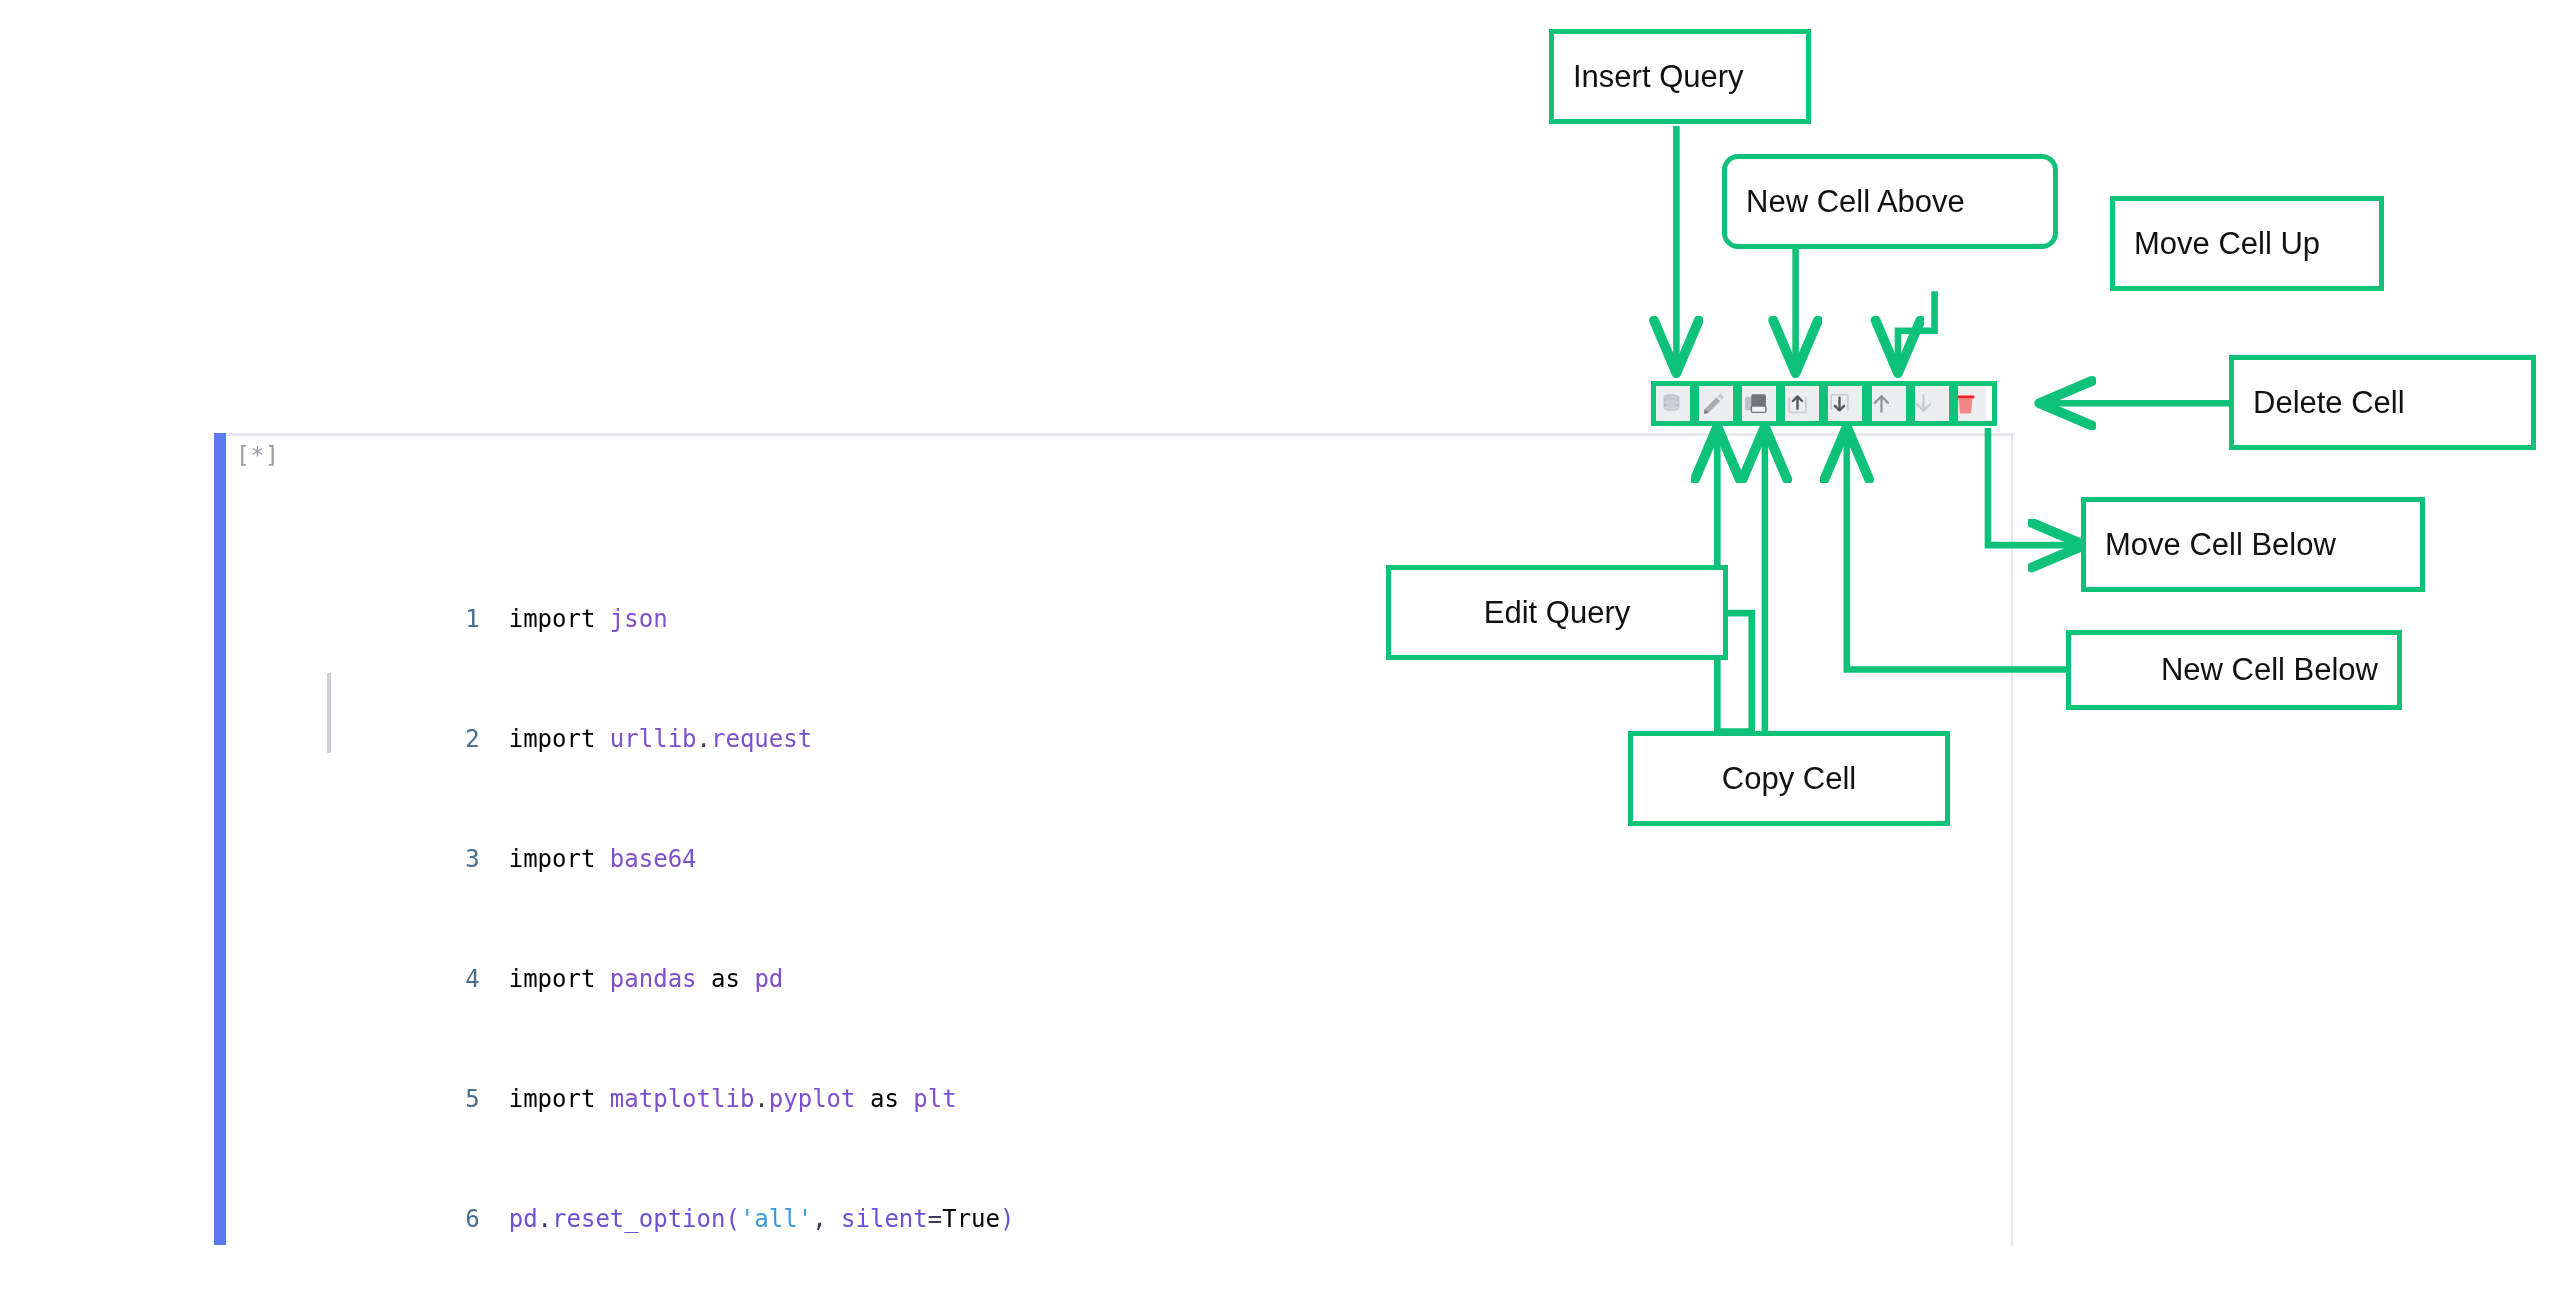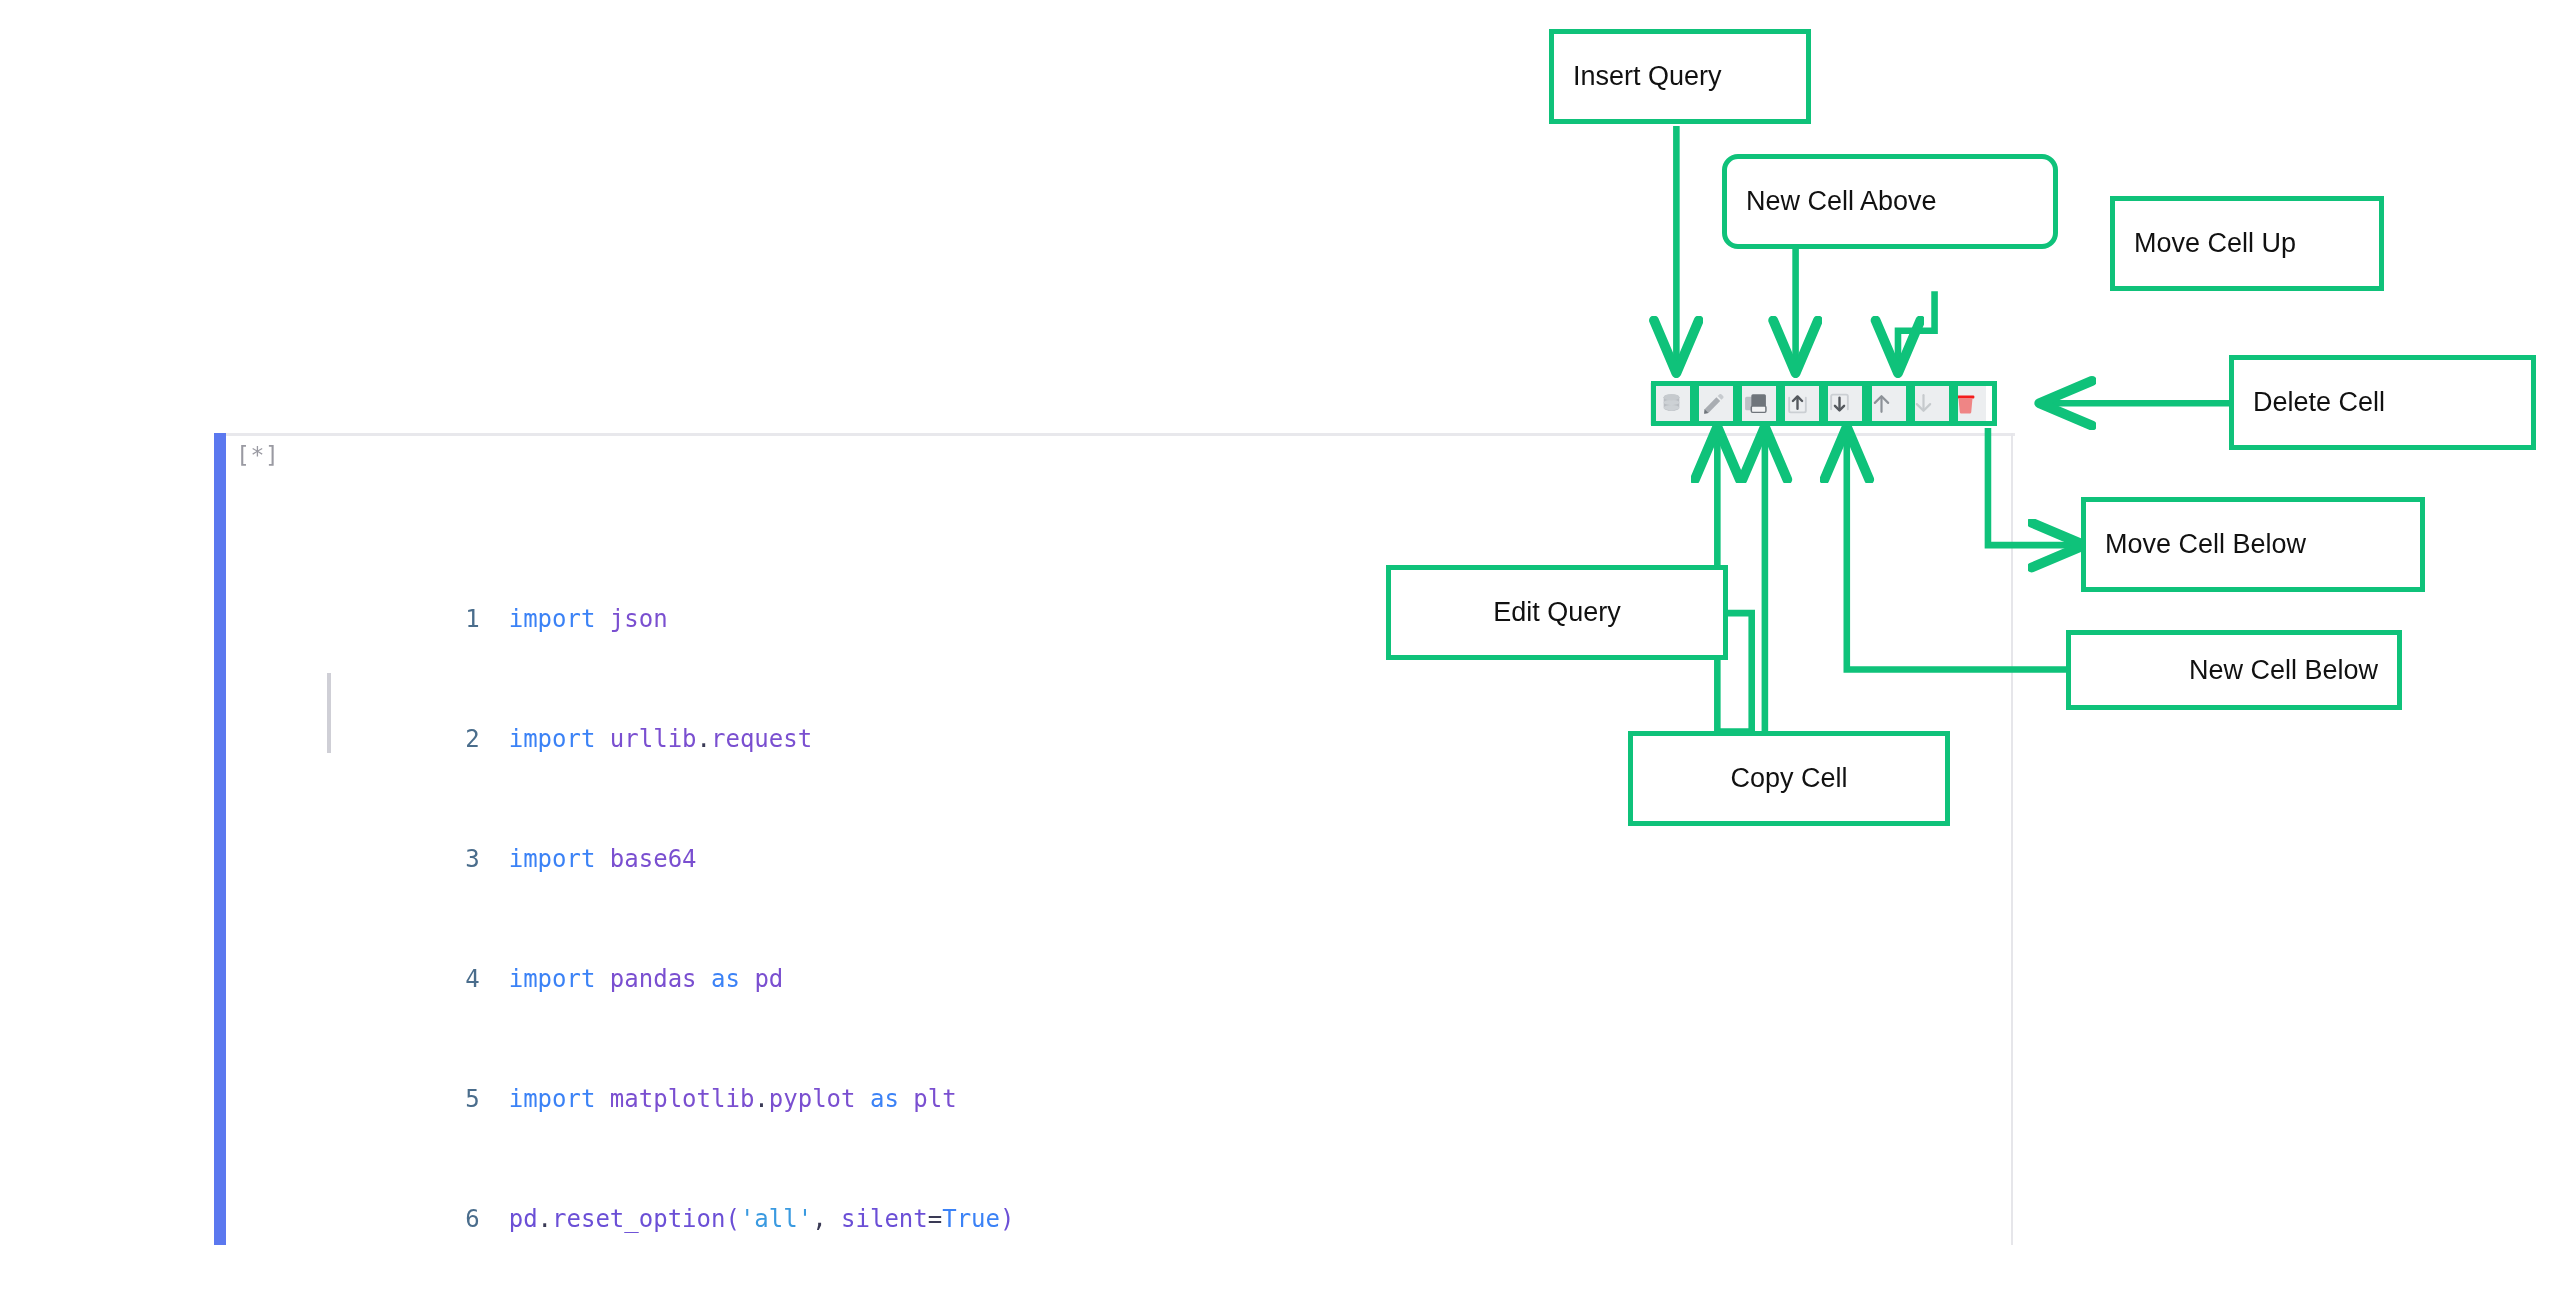--- a/index.html
+++ b/index.html
@@ -39,21 +39,21 @@
     font-size:24px;line-height:40px;
     white-space:pre;
   }
   .codeline{position:relative;height:40px;display:block;}
   .ln{
     display:inline-block;width:86px;text-align:right;
     color:#4a6d8c;padding-right:29px;box-sizing:border-box;
     -webkit-user-select:none;user-select:none;
   }
   .code{display:inline-block;vertical-align:top;}
-  .kw{color:#3b82f6;}
+  .kw{color:#000000;}
   .mod{color:#7a4fd0;}
   .nm{color:#6b4fd6;}
   .str{color:#3a9ae0;}
   .op{color:#3a3a55;}
   .pn{color:#6b4fd6;}
   .gut{
     position:absolute;left:327px;width:4.4px;background:#cfcfd6;
   }
 
   
@@ -71,21 +71,21 @@
   
   #anno{position:absolute;left:0;top:0;width:2576px;height:1306px;pointer-events:none;}
 
   .callout{
     position:absolute;border:5.1px solid #0fc27a;background:#ffffff;
     display:flex;align-items:center;
     box-sizing:border-box;
   }
   .callout span{
     font-family:"Liberation Sans",sans-serif;
-    font-size:27px;color:#111111;white-space:nowrap;
+    font-size:31px;color:#111111;white-space:nowrap;
     padding:0 19px;
   }
   .hi-box{
     position:absolute;border:5.1px solid #0fc27a;box-sizing:border-box;
     background:transparent;
   }
 </style>
 </head>
 <body>
 

